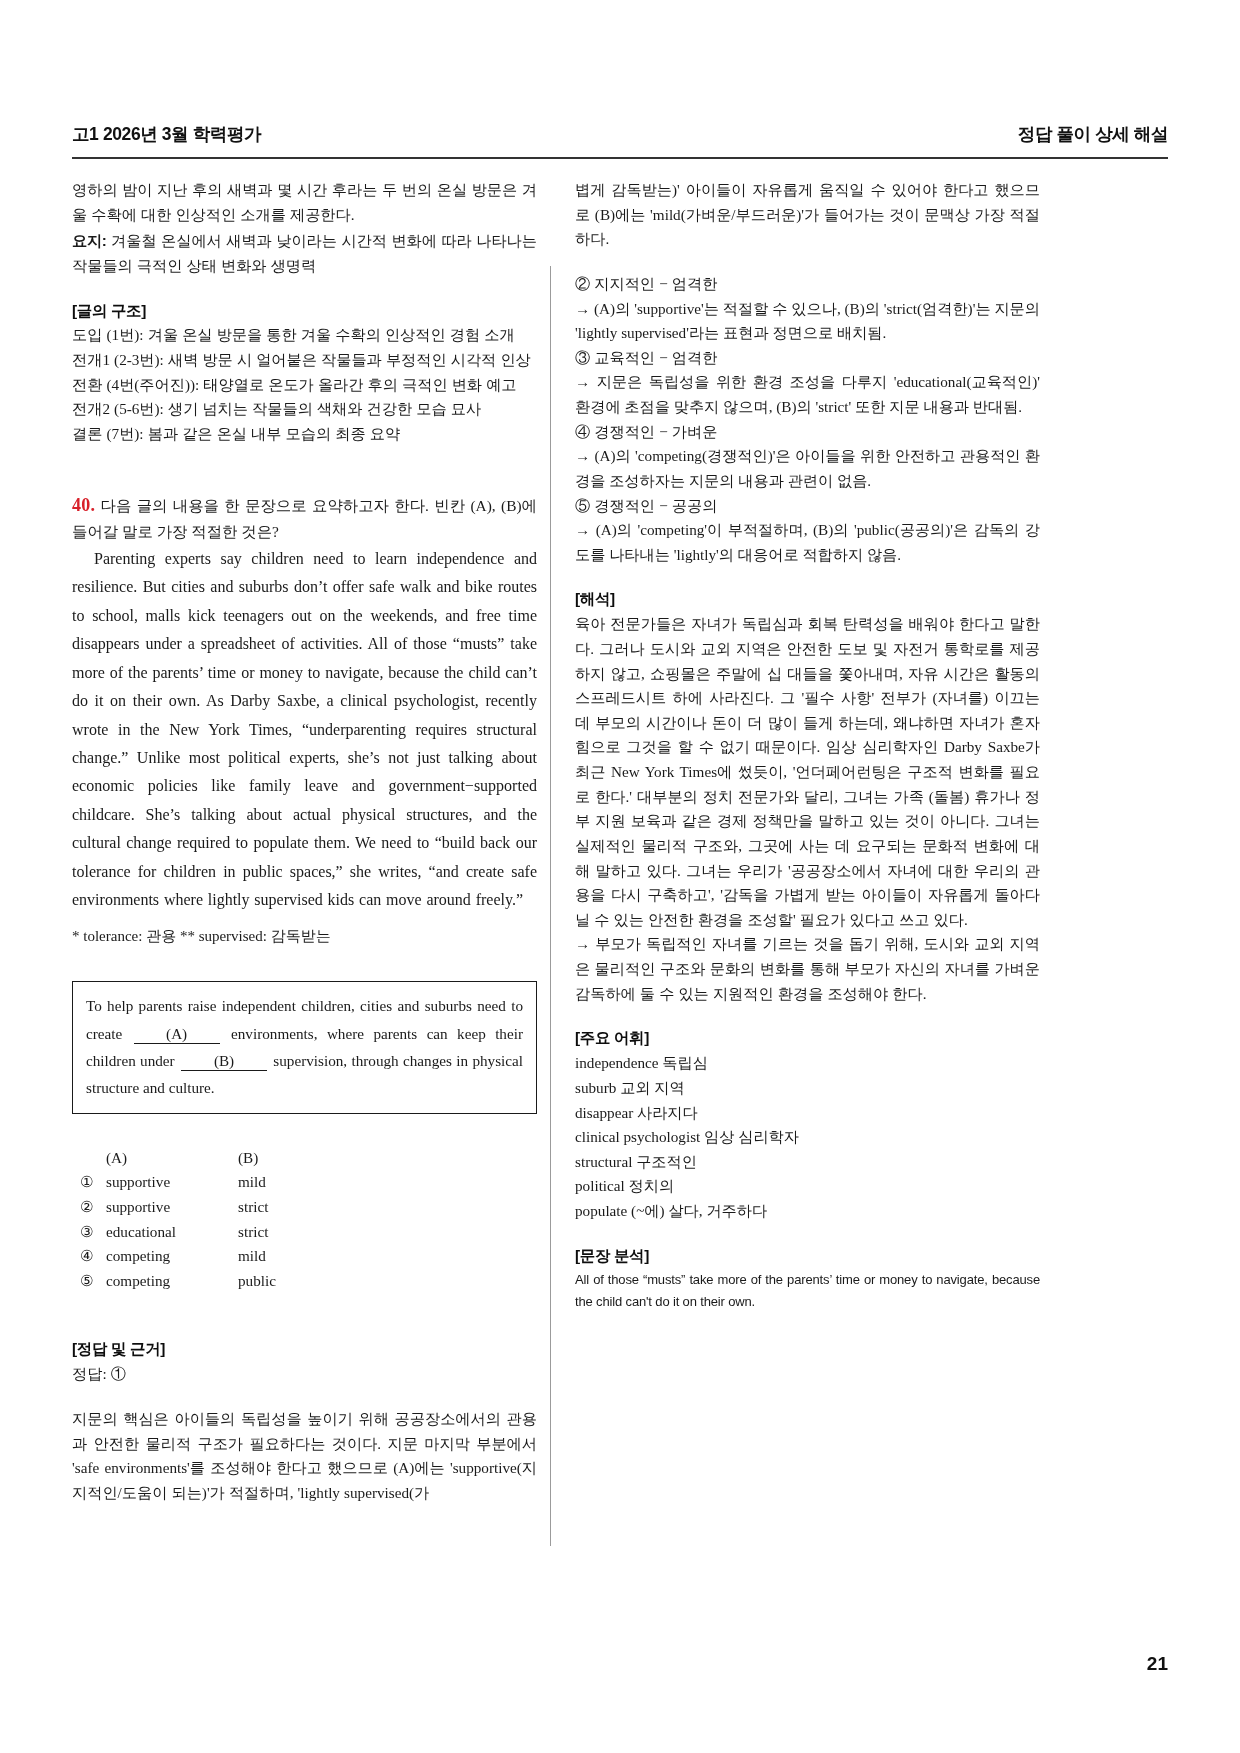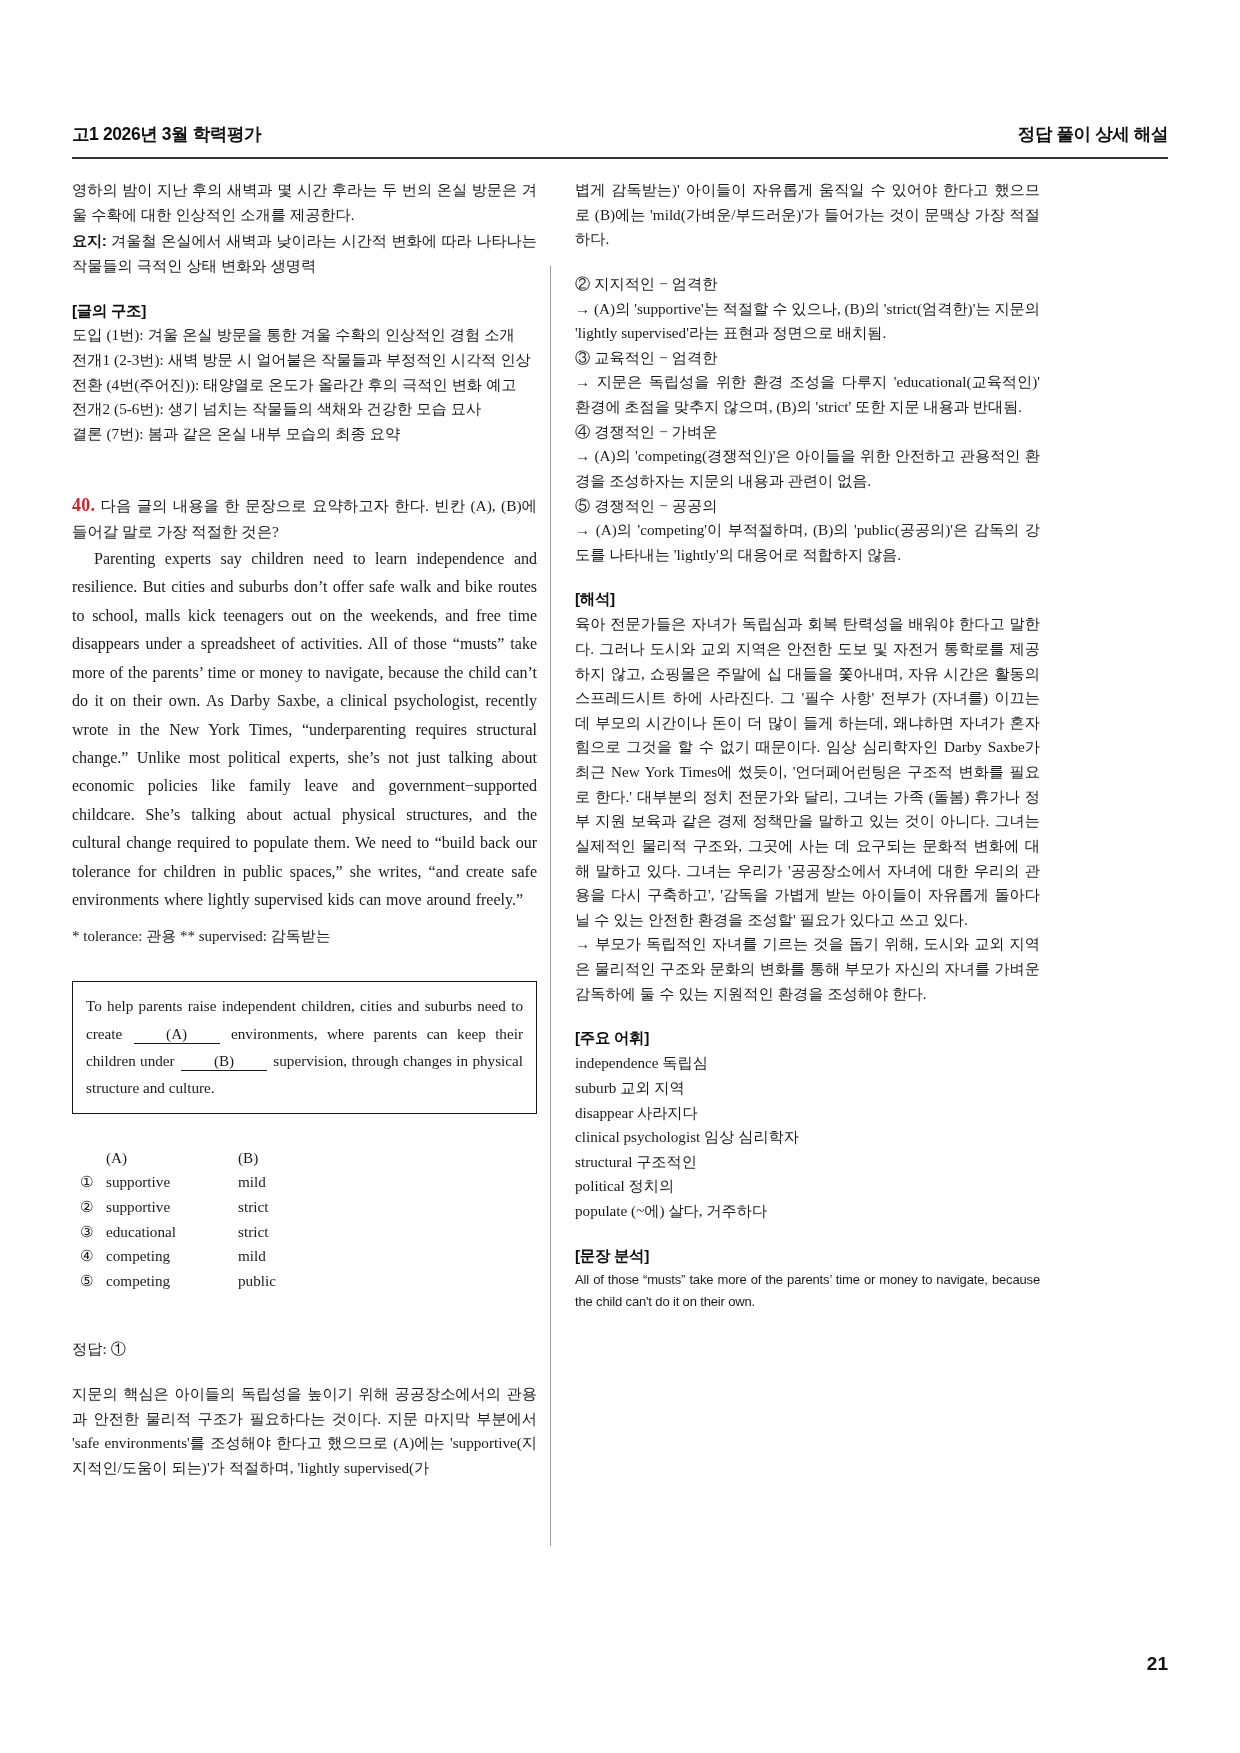--- a/index.html
+++ b/index.html
@@ -255,20 +255,21 @@
         <div>mild</div>
       </div>
       <div class="choice-row">
         <div class="num">⑤</div>
         <div class="ca">competing</div>
         <div>public</div>
       </div>
 
       <div class="gap-xl"></div>
 
+      <p class="section-title">[정답 및 근거]</p>
       <p class="body noj kr">정답: ①</p>
 
       <div class="gap-m"></div>
 
       <p class="body kr">지문의 핵심은 아이들의 독립성을 높이기 위해 공공장소에서의 관용과 안전한 물리적 구조가 필요하다는 것이다. 지문 마지막 부분에서 'safe environments'를 조성해야 한다고 했으므로 (A)에는 'supportive(지지적인/도움이 되는)'가 적절하며, 'lightly supervised(가</p>
     </div>
 
     <div class="col col-right">
 
       <p class="body kr">볍게 감독받는)' 아이들이 자유롭게 움직일 수 있어야 한다고 했으므로 (B)에는 'mild(가벼운/부드러운)'가 들어가는 것이 문맥상 가장 적절하다.</p>

